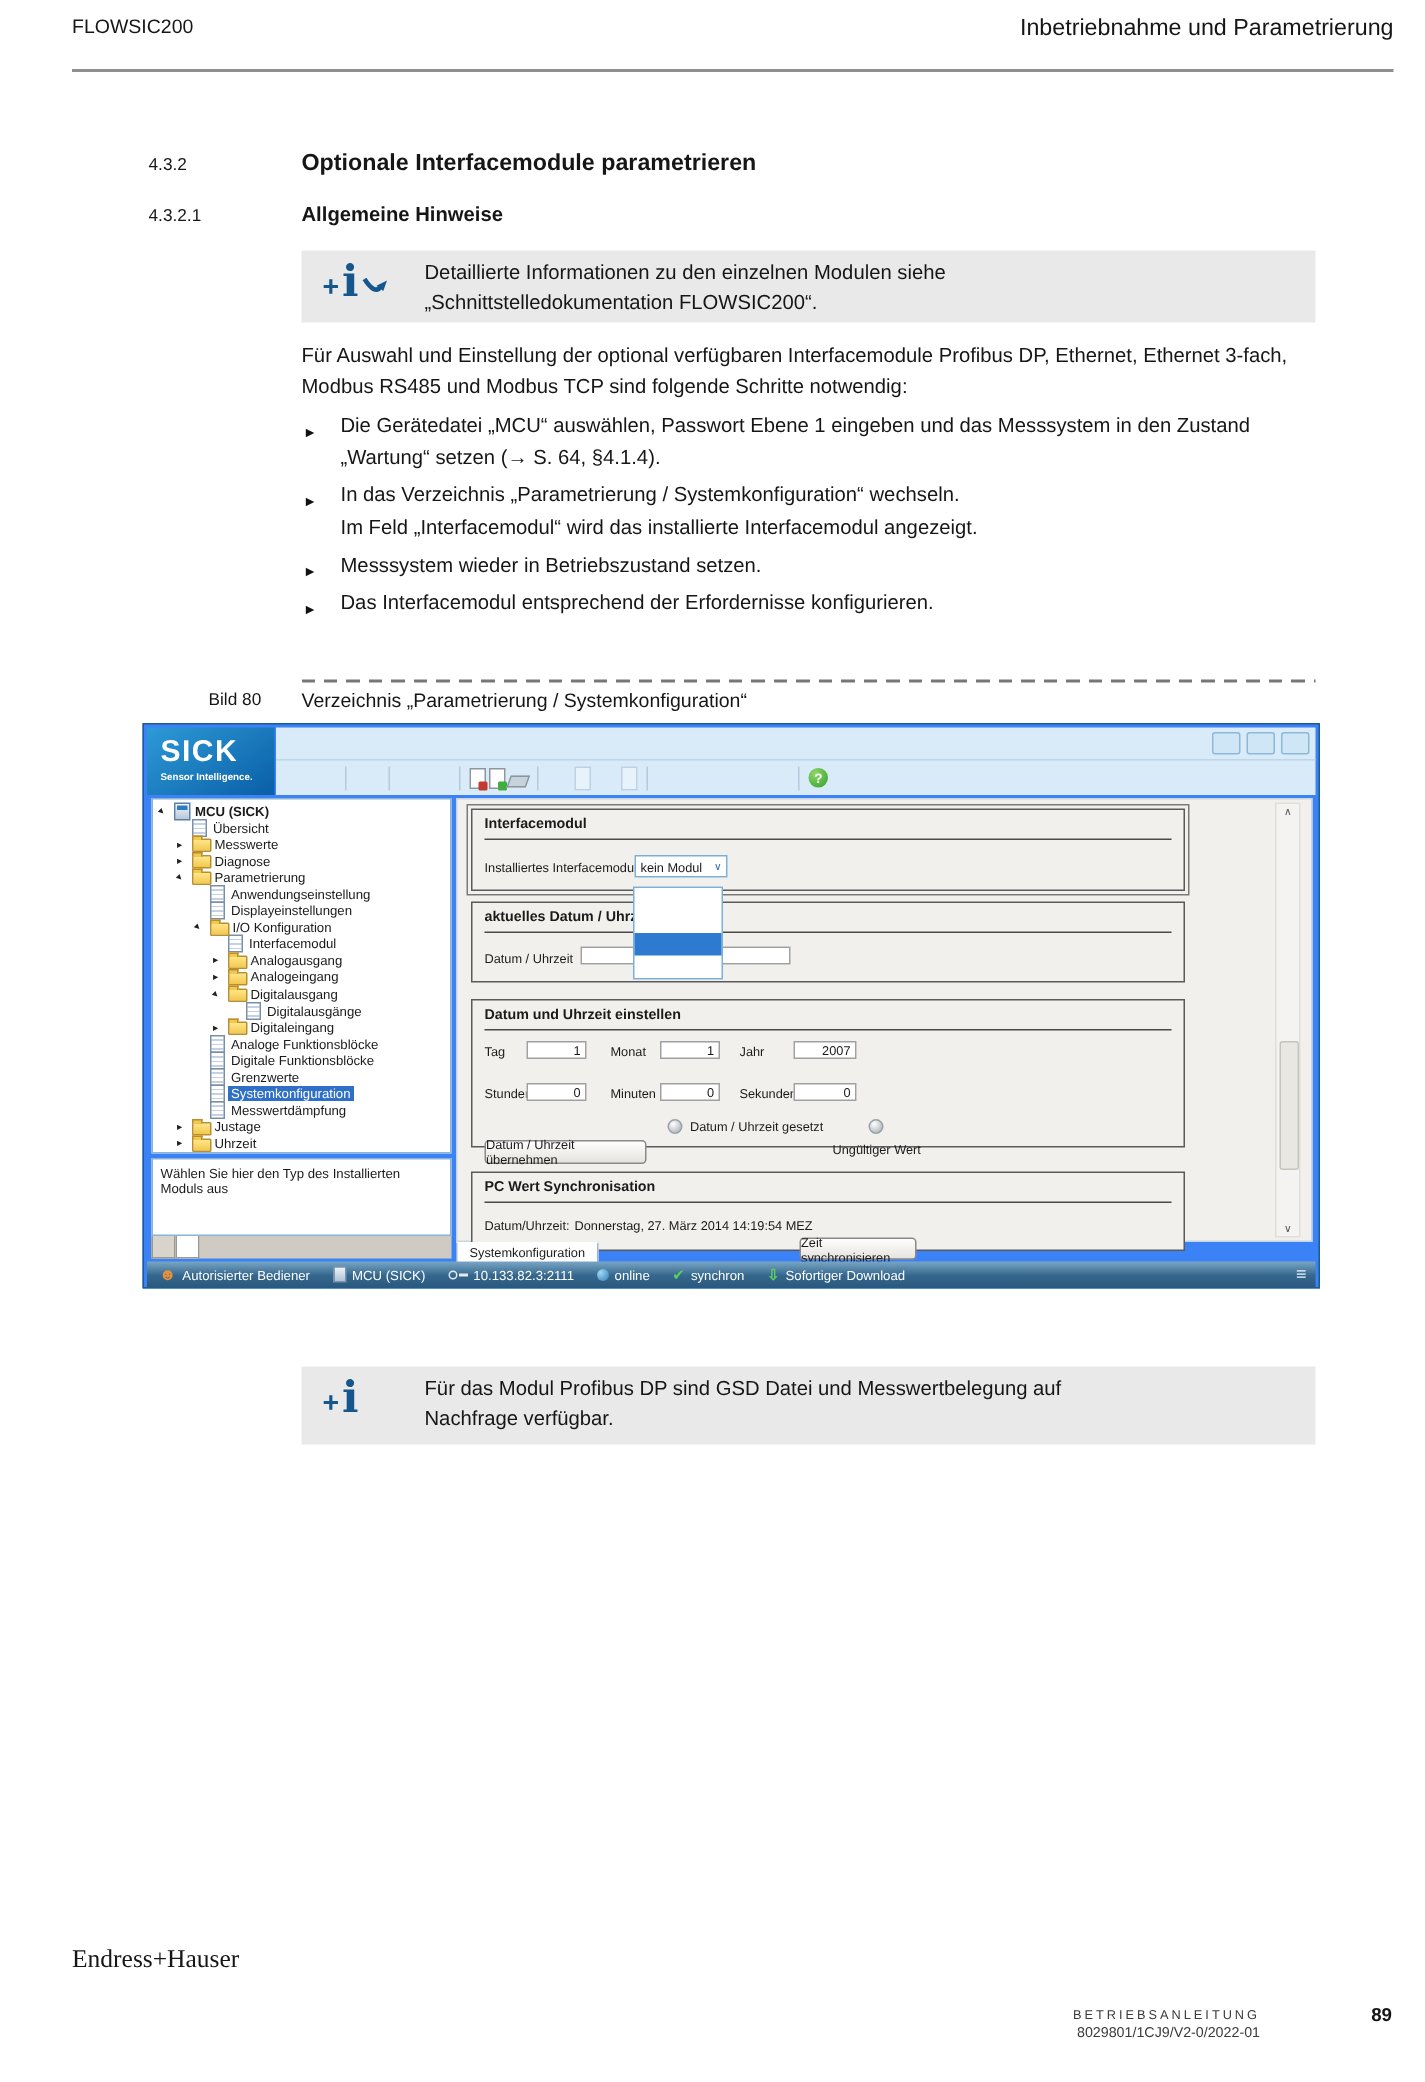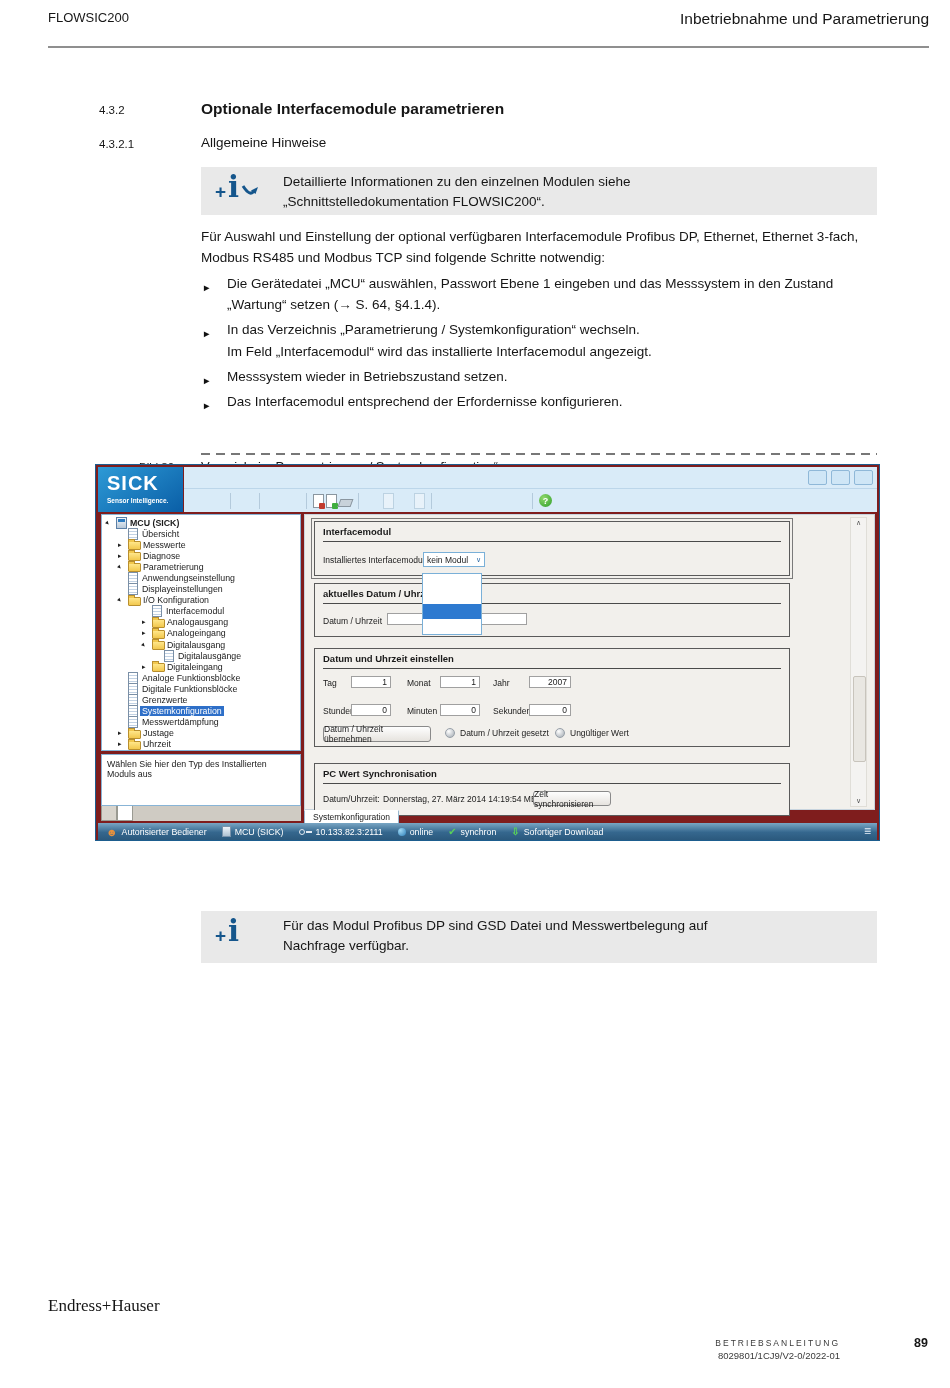--- a/index.html
+++ b/index.html
@@ -13,21 +13,21 @@
   .hdr-rule{left:48px;right:21px;top:46px;height:2px;background:#8f8f8f;}
   .ftr-company{left:48px;top:1296px;font-family:"Liberation Serif",serif;font-size:17px;}
   .ftr-doctype{right:110px;top:1338px;font-size:8.5px;letter-spacing:2px;color:#3a3a3a;}
   .ftr-code{right:110px;top:1350px;font-size:9.5px;color:#3a3a3a;}
   .ftr-page{right:22px;top:1336px;font-size:12.5px;font-weight:bold;}
 
   
   .s1-num{left:99px;top:104px;font-size:11.5px;}
   .s1-title{left:201px;top:100px;font-size:15.5px;font-weight:bold;}
   .s2-num{left:99px;top:138px;font-size:11.5px;}
-  .s2-title{left:201px;top:135px;font-size:13.5px;font-weight:normal;}
+  .s2-title{left:201px;top:135px;font-size:13.5px;font-weight:bold;}
 
   
   .notebox{background:#e9e9e9;}
   .note1{left:201px;top:167px;width:676px;height:48px;}
   .note2{left:201px;top:911px;width:676px;height:52px;}
   .note-ico{position:absolute;left:14px;top:4px;width:60px;height:40px;color:#15568c;}
   .note-ico .plus{position:absolute;left:0px;top:10px;font-size:19px;font-weight:bold;}
   .note-ico .i{position:absolute;left:13px;top:-1px;font-size:29px;font-weight:bold;
                font-family:"DejaVu Serif",serif;}
   .note-ico svg{position:absolute;left:26px;top:14px;}
@@ -42,21 +42,21 @@
   .bnote{margin-top:1px;}
   .bnote:empty{display:none;}
 
   
   .dash-rule{left:201px;top:453px;width:676px;height:2px;
      background:repeating-linear-gradient(90deg,#777 0 9px,transparent 9px 15px);}
   .fig-label{left:99px;top:461px;font-size:11.5px;margin-left:40px;}
   .fig-caption{left:201px;top:459px;font-size:13px;}
 
   
-  .win{left:95px;top:464px;width:785px;height:377px;background:#7f1d1d;
+  .win{left:95px;top:482px;width:785px;height:377px;background:#3b82f6;
        border:1px solid #1d5d8e;font-size:9px;color:#1a1a1a;box-sizing:border-box;}
   .win .abs{position:absolute;}
 
   .logo{left:2px;top:2px;width:85px;height:45px;
         background:linear-gradient(145deg,#2d9ad6,#0a5ea6);color:#fff;}
   .logo .brand{position:absolute;left:9px;top:5px;font-size:20px;font-weight:bold;letter-spacing:1px;}
   .logo .tagline{position:absolute;left:9px;top:30px;font-size:6.5px;font-weight:bold;}
 
   .menubar{left:88px;top:2px;right:2px;height:21px;background:#d9ebf8;
            display:flex;align-items:center;gap:16px;padding-left:10px;box-sizing:border-box;}
@@ -77,21 +77,21 @@
   .t-docr::after{background:#c23b2e;}
   .t-docg::after{background:#3fae3f;}
   .t-help{width:13px;height:13px;border-radius:50%;background:radial-gradient(circle at 35% 30%,#8fd86a,#2f9e2a);
           color:#fff;font-size:9px;}
   .t-help::before{content:"?";}
 
   
   .treepanel{left:5px;top:49px;width:200px;height:237px;background:#fff;
              border:1px solid #88b4d6;box-sizing:border-box;overflow:hidden;padding-top:2px;}
   .tree-row{display:flex;align-items:center;height:11.1px;font-size:8.8px;white-space:nowrap;}
-  .lv0{padding-left:4px;} .lv1{padding-left:16px;} .lv2{padding-left:16px;}
+  .lv0{padding-left:4px;} .lv1{padding-left:16px;} .lv2{padding-left:28px;}
   .lv3{padding-left:40px;} .lv4{padding-left:52px;}
   .arr{width:10px;font-size:7px;color:#222;flex:0 0 10px;}
   .arr-closed::before{content:"▸";}
   .arr-open::before{content:"▸";display:inline-block;transform:rotate(45deg);}
   .tico-s{flex:0 0 12px;display:flex;}
   .ico-folder{width:11px;height:7px;background:linear-gradient(#ffe68a,#f2c84e);
               border:1px solid #b98f2e;border-radius:1px;position:relative;margin-top:2px;}
   .ico-folder::before{content:"";position:absolute;left:-1px;top:-3px;width:5px;height:2px;
               background:#f2c84e;border:1px solid #b98f2e;border-bottom:none;}
   .ico-doc{width:8px;height:10px;border:1px solid #7a8fa6;
@@ -140,25 +140,25 @@
   .df .df-label{position:absolute;left:0;top:2px;font-size:8.5px;white-space:nowrap;}
   .df .df-input{position:absolute;top:0;}
   .r1{top:27px;} .r2{top:55px;}
   .c1{left:8px;}  .c2{left:92px;} .c3{left:178px;}
   .c1 .df-input{left:28px;width:40px;}
   .c2 .df-input{left:33px;width:40px;}
   .c3 .df-input{left:36px;width:42px;}
 
   .btn{position:absolute;background:linear-gradient(#fefefe,#e6e3de);border:1px solid #8a8a8a;
        border-radius:3px;font-size:8.5px;display:flex;align-items:center;justify-content:center;
-       box-sizing:border-box;}
+       box-sizing:border-box;margin-top:16px;}
   .btn-apply{left:8px;top:77px;width:108px;height:16px;}
   .btn-sync{left:218px;top:27px;width:78px;height:15px;}
   .ledwrap{position:absolute;display:flex;align-items:center;gap:5px;top:79px;}
-  .led1{left:130px;} .led2{left:240px;}
+  .led1{left:130px;} .led2{left:240px;flex-direction:column;}
   .led{width:8px;height:8px;border-radius:50%;border:1px solid #98a0a8;
        background:radial-gradient(circle at 35% 30%,#ffffff,#b8bec4 75%);}
   .ledlabel{font-size:8.5px;}
   .g4-label{left:8px;top:30px;}
   .g4-value{position:absolute;left:68px;top:30px;font-size:8.5px;}
 
   .scrollbar{left:545px;top:2px;width:17px;height:290px;background:#f4f3f1;
              border:1px solid #e0ded8;box-sizing:border-box;}
   .sb-arrow{position:absolute;left:0;width:100%;text-align:center;font-size:7px;color:#555;}
   .sb-up{top:1px;} .sb-down{bottom:1px;}

